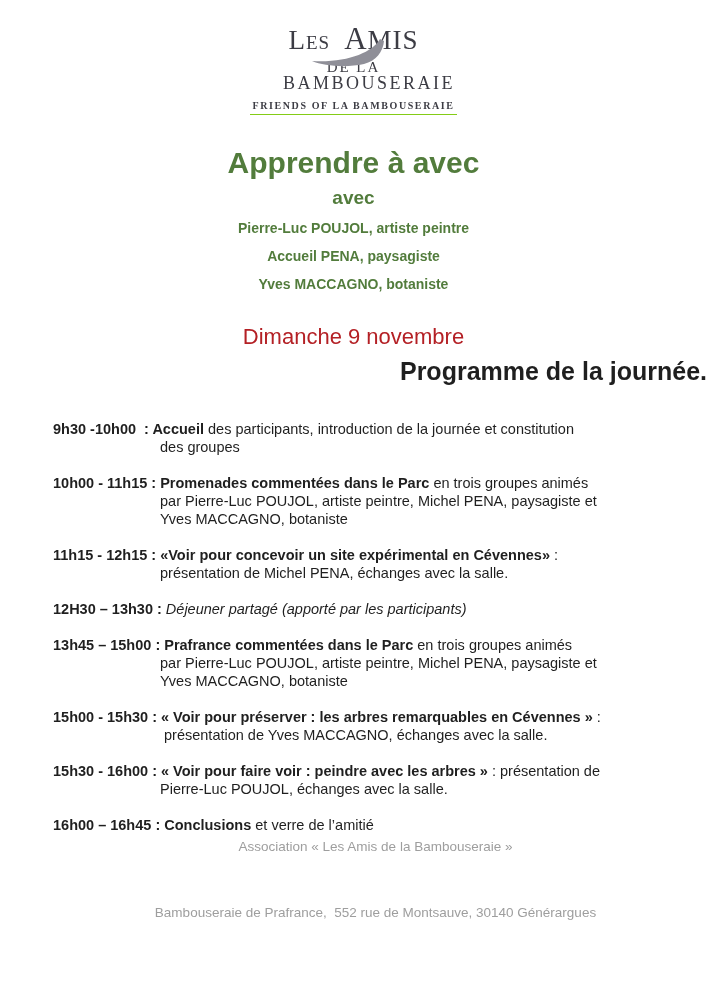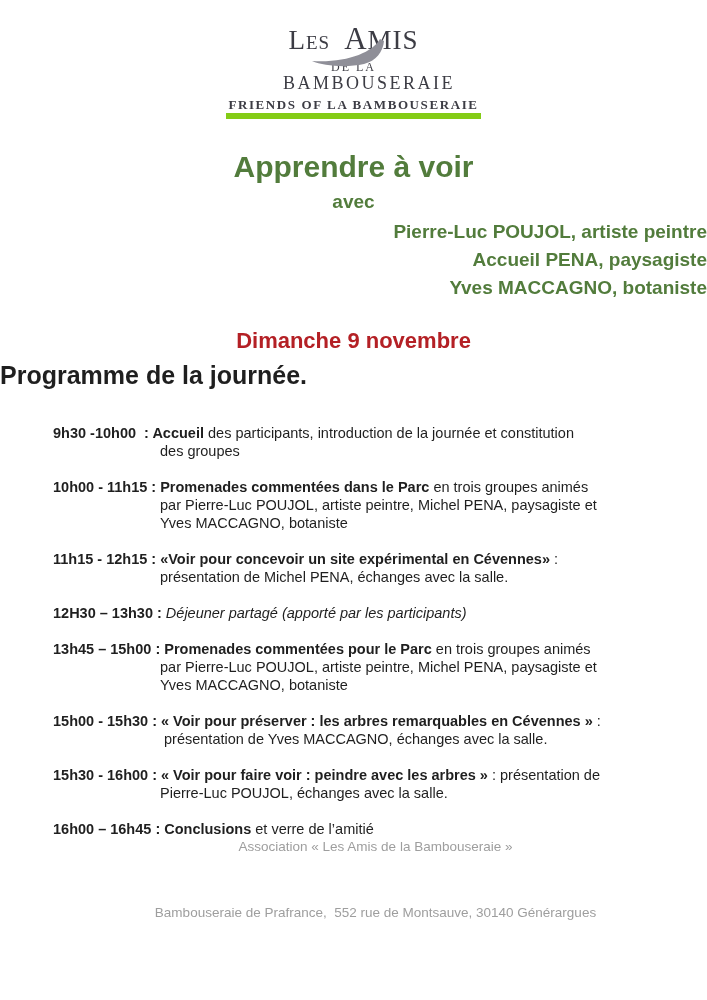--- a/index.html
+++ b/index.html
@@ -27,55 +27,55 @@
     line-height: 34px;
     letter-spacing: 1px;
   }
   .logo-les-cap   { font-size: 27px; }
   .logo-les-small { font-size: 19px; }
   .logo-amis-cap  { font-size: 31px; margin-left: 14px; }
   .logo-amis-rest { font-size: 27px; }
   .logo-swash { position: absolute; left: -4px; top: 16px; pointer-events: none; }
   .logo-dela {
     font-family: "Liberation Serif", serif;
-    font-size: 12px; letter-spacing: 2px; line-height: 10px; margin-top: 1px;
+    font-size: 15px; letter-spacing: 2px; line-height: 10px; margin-top: 1px;
   }
   .logo-bambouseraie {
     font-family: "Liberation Serif", serif;
     font-size: 18px; letter-spacing: 2.5px; line-height: 19px; margin-top: 2px; padding-left: 31px;
   }
   .logo-tagline-wrap { margin-top: 2px; }
   .logo-tagline {
     display: inline-block;
     font-family: "Liberation Serif", serif;
     font-weight: bold;
-    font-size: 13px; letter-spacing: 1.6px; line-height: 12px;
-    border-bottom: 6px solid #84cc16;
+    font-size: 10px; letter-spacing: 1.6px; line-height: 12px;
+    border-bottom: 1px solid #84cc16;
     padding: 0 2px 2px 2px;
   }
 
   
   .title {
     margin-top: 30px; text-align: center;
     color: var(--green); font-weight: bold; font-size: 30px; line-height: 36px;
   }
   .avec {
     margin-top: 5px; text-align: center;
     color: var(--green); font-weight: bold; font-size: 19px; line-height: 24px;
   }
   .presenters { margin-top: 4px; text-align: center; }
   .presenter {
-    color: var(--green); font-weight: bold; font-size: 19px; line-height: 28px; text-align: right;
+    color: var(--green); font-weight: bold; font-size: 14px; line-height: 28px;
   }
   .date {
     margin-top: 26px; text-align: center;
-    color: var(--red); font-weight: bold; font-size: 22px; line-height: 26px;
+    color: var(--red); font-weight: normal; font-size: 22px; line-height: 26px;
   }
   .program {
-    margin-top: 5px; text-align: left;
+    margin-top: 5px; text-align: right;
     color: var(--ink); font-weight: bold; font-size: 25px; line-height: 32px;
   }
 
   
   .schedule { margin: 33px 50px 0 53px; }
   .schedule-item {
     font-size: 14.5px;
     line-height: 18px;
     margin-bottom: 18px;
     white-space: pre-wrap;
@@ -106,41 +106,41 @@
       </svg>
       <span><span class="logo-les-cap">L</span><span class="logo-les-small">ES</span></span><span><span class="logo-amis-cap">A</span><span class="logo-amis-rest">MIS</span></span>
     </div>
     <div class="logo-dela">DE LA</div>
     <div class="logo-bambouseraie">BAMBOUSERAIE</div>
     <div class="logo-tagline-wrap">
       <span class="logo-tagline">FRIENDS OF LA BAMBOUSERAIE</span>
     </div>
   </div>
 
-  <h1 class="title">Apprendre à voir</h1>
+  <h1 class="title">Apprendre à avec</h1>
   <div class="avec">avec</div>
   <div class="presenters">
       <div class="presenter">Pierre-Luc POUJOL, artiste peintre</div>
       <div class="presenter">Accueil PENA, paysagiste</div>
       <div class="presenter">Yves MACCAGNO, botaniste</div>
     </div>
 
   <h2 class="date">Dimanche 9 novembre</h2>
   <h2 class="program">Programme de la journée.</h2>
 
   <div class="schedule">
       <div class="schedule-item"><span class="seg-bold">9h30 -10h00  : Accueil</span><span class="seg-regular"> des participants, introduction de la journée et constitution
 des groupes</span></div>
       <div class="schedule-item"><span class="seg-bold">10h00 - 11h15 : Promenades commentées dans le Parc</span><span class="seg-regular"> en trois groupes animés
 par Pierre-Luc POUJOL, artiste peintre, Michel PENA, paysagiste et
 Yves MACCAGNO, botaniste</span></div>
       <div class="schedule-item"><span class="seg-bold">11h15 - 12h15 : «Voir pour concevoir un site expérimental en Cévennes»</span><span class="seg-regular"> :
 présentation de Michel PENA, échanges avec la salle.</span></div>
       <div class="schedule-item"><span class="seg-bold">12H30 – 13h30 : </span><span class="seg-italic">Déjeuner partagé (apporté par les participants)</span></div>
-      <div class="schedule-item"><span class="seg-bold">13h45 – 15h00 : Promenades commentées pour le Parc</span><span class="seg-regular"> en trois groupes animés
+      <div class="schedule-item"><span class="seg-bold">13h45 – 15h00 : Prafrance commentées dans le Parc</span><span class="seg-regular"> en trois groupes animés
 par Pierre-Luc POUJOL, artiste peintre, Michel PENA, paysagiste et
 Yves MACCAGNO, botaniste</span></div>
       <div class="schedule-item"><span class="seg-bold">15h00 - 15h30 : « Voir pour préserver : les arbres remarquables en Cévennes »</span><span class="seg-regular"> :
  présentation de Yves MACCAGNO, échanges avec la salle.</span></div>
       <div class="schedule-item"><span class="seg-bold">15h30 - 16h00 : « Voir pour faire voir : peindre avec les arbres »</span><span class="seg-regular"> : présentation de
 Pierre-Luc POUJOL, échanges avec la salle.</span></div>
       <div class="schedule-item"><span class="seg-bold">16h00 – 16h45 : Conclusions</span><span class="seg-regular"> et verre de l’amitié</span></div>
     </div>
 
   <div class="footer">

